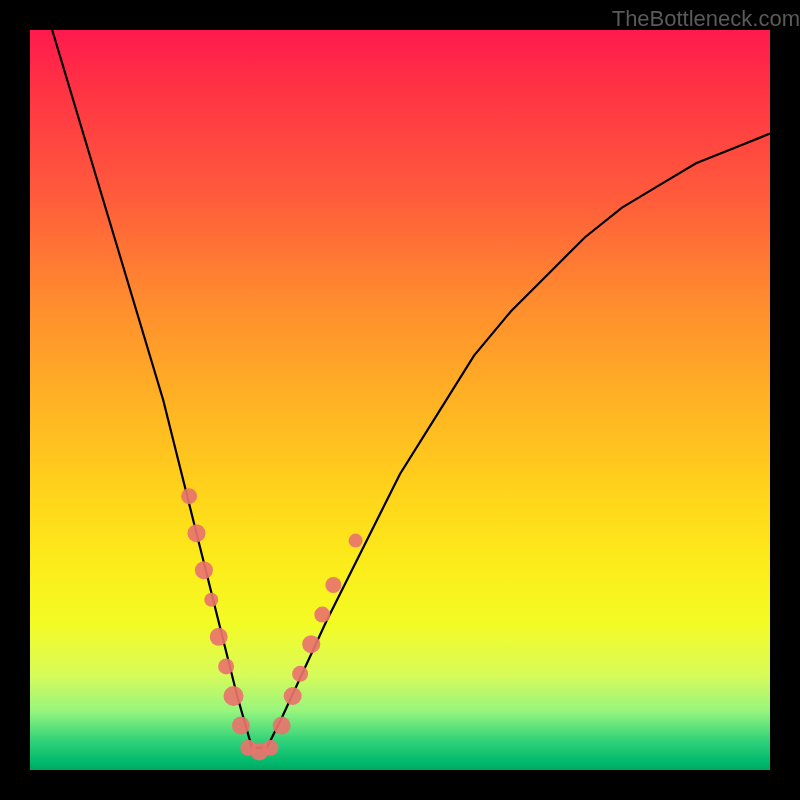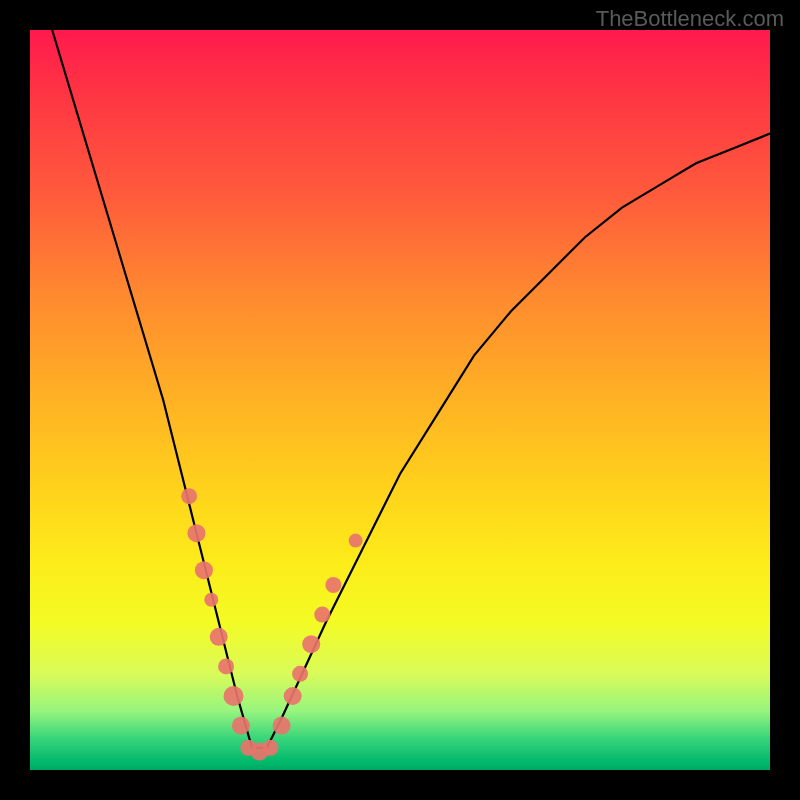--- a/index.html
+++ b/index.html
@@ -13,21 +13,21 @@
   }
   .frame {
     position: relative;
     width: 800px;
     height: 800px;
     background: #000;
   }
   .watermark {
     position: absolute;
     top: 6px;
-    right: 16px;
+    right: 0;
     font-size: 22px;
     font-weight: 400;
     color: #5a5a5a;
     letter-spacing: 0px;
     z-index: 5;
   }
   .plot-area {
     position: absolute;
     left: 30px;
     top: 30px;

